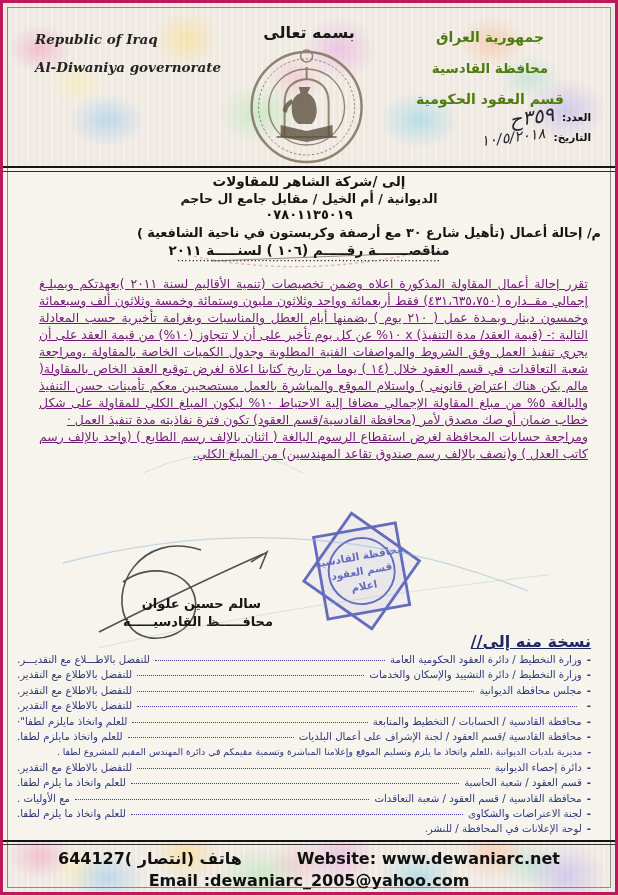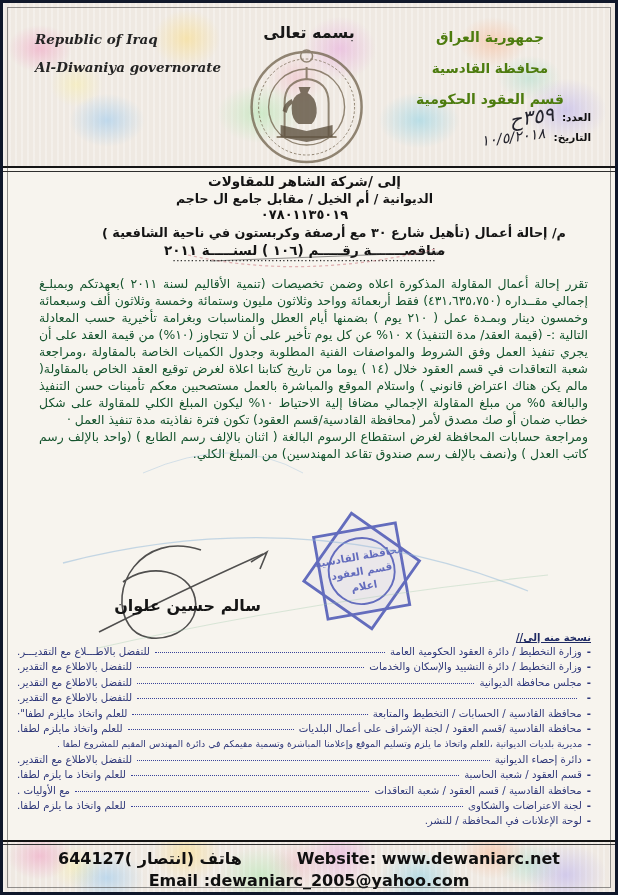--- a/index.html
+++ b/index.html
@@ -1,18 +1,18 @@
 <!DOCTYPE html>
 <html lang="ar"><head>
 <meta charset="utf-8">
 <style>
   html,body{margin:0;padding:0;background:#d8d5cf;}
   .page{
     position:relative;width:618px;height:895px;box-sizing:border-box;
-    background:#f7f4ee;border:3px solid #0f172a;overflow:hidden;
+    background:#f7f4ee;border:3px solid #be185d;overflow:hidden;
     font-family:"DejaVu Sans",sans-serif;color:#1a1a1a;
   }
   .page::after{content:"";position:absolute;inset:4px;border:1px solid rgba(45,45,45,.5);pointer-events:none;z-index:9;}
   .mottle{
     background-color:#efe9e2;
     background-image:
       radial-gradient(46px 34px at 6% 28%, rgba(240,150,190,.50), transparent 70%),
       radial-gradient(54px 38px at 17% 72%, rgba(150,200,240,.55), transparent 70%),
       radial-gradient(48px 42px at 30% 22%, rgba(250,220,130,.55), transparent 70%),
       radial-gradient(62px 42px at 42% 68%, rgba(170,230,170,.50), transparent 70%),
@@ -40,44 +40,44 @@
   .org .l1{font-size:14px;margin-bottom:15px;}
   .org .l2{font-size:13.5px;margin-bottom:15px;}
   .org .l3{font-size:14px;letter-spacing:.5px;}
   .numdate{position:absolute;top:102px;right:24px;width:200px;z-index:2;direction:rtl;}
   .nd-row{display:flex;align-items:center;gap:8px;margin-bottom:0;}
   .nd-label{font-weight:bold;font-size:10.5px;color:#101010;white-space:nowrap;}
   .hand1{font-style:italic;transform:rotate(-8deg);font-size:20px;color:#24242e;letter-spacing:1px;}
   .hand2{font-style:italic;transform:rotate(-7deg);font-size:14.5px;color:#24242e;letter-spacing:.5px;}
 
   
-  .recipient{position:absolute;top:170px;left:0;right:9px;z-index:2;direction:rtl;text-align:center;color:#141414;}
+  .recipient{position:absolute;top:170px;left:0;right:0;z-index:2;direction:rtl;text-align:center;color:#141414;}
   .to-line{font-weight:bold;font-size:13.5px;}
   .addr-line{font-weight:bold;font-size:12.5px;margin-top:2px;}
   .phone-line{font-weight:bold;font-size:13px;letter-spacing:1.5px;margin-top:1px;}
-  .subject-line{text-align:right;padding-right:40px;font-weight:bold;font-size:12.8px;margin-top:3px;}
+  .subject-line{text-align:right;padding-right:14px;font-weight:bold;font-size:12.8px;margin-top:3px;}
   .tender-line{font-weight:bold;font-size:13.5px;margin-top:2px;}
   .sep-dots{font-size:7px;letter-spacing:1px;line-height:6px;color:#222;font-weight:bold;}
 
   
-  .bodytext{position:absolute;top:273px;left:36px;right:27px;z-index:2;direction:rtl;text-align:justify;font-size:12.4px;line-height:1.37;color:#14532d;}
+  .bodytext{position:absolute;top:273px;left:36px;right:27px;z-index:2;direction:rtl;text-align:justify;font-size:12.4px;line-height:1.37;color:#701a75;text-decoration:underline;}
   .bodytext p{margin:0;}
   .closing{margin-top:6px;text-align:center;font-weight:bold;font-size:13px;}
 
   
   .stamp{position:absolute;left:293px;top:502px;z-index:3;transform:rotate(-10deg);opacity:.85;}
   .stamp-text{fill:#4a55b5;font-size:11px;font-weight:bold;}
   .signature{position:absolute;left:48px;top:545px;width:250px;height:110px;z-index:3;}
-  .sig-name{position:absolute;top:48px;right:40px;font-weight:bold;font-size:16px;direction:rtl;color:#161616;text-align:right;}
+  .sig-name{position:absolute;top:48px;right:40px;font-weight:bold;font-size:13px;direction:rtl;color:#161616;text-align:right;}
   .sig-title{position:absolute;top:66px;right:28px;font-weight:bold;font-size:13px;direction:rtl;color:#161616;}
   .sig-curves{position:absolute;top:-28px;left:0;}
 
   
   .cc{position:absolute;top:629px;right:24px;left:14px;z-index:2;direction:rtl;font-size:10.2px;color:#2e3779;}
-  .cc-h{font-weight:bold;text-decoration:underline;font-size:10px;color:#1f2a63;margin-bottom:1px;}
+  .cc-h{font-weight:bold;text-decoration:underline;font-size:16px;color:#1f2a63;margin-bottom:1px;}
   .cc-item{display:flex;align-items:baseline;line-height:15.4px;}
   .cc-item::before{content:"-";margin-left:5px;font-weight:bold;}
   .cc-dest{white-space:nowrap;}
   .cc-dots{flex:1;border-bottom:1.7px dotted #39439a;margin:0 5px;transform:translateY(-2px);min-width:8px;}
   .cc-purpose{white-space:nowrap;}
   .cc-item.long{font-size:9.3px;}
   .cc-item.long .cc-dest{white-space:normal;}
 
   
   .footer-inner{position:relative;z-index:5;padding-top:7px;font-weight:bold;font-size:16px;color:#101010;}
@@ -166,20 +166,21 @@
 
   <div class="signature">
     <svg class="sig-curves" width="250" height="150" viewBox="0 0 250 150">
       <g stroke="#333" fill="none" stroke-width="1.6" opacity="0.85">
         <path d="M150,30 C90,10 55,70 78,105 C95,132 152,115 144,78 C138,50 98,42 72,62"></path>
         <path d="M48,112 C100,86 158,58 212,34"></path>
         <path d="M200,42 l16,-10 -7,17"></path>
       </g>
     </svg>
     <div class="sig-name">سالم حسين علوان</div>
+    <div class="sig-title">محافـــــظ القادسيـــــة</div>
   </div>
 
   <div class="cc">
     <div class="cc-h">نسخة منه إلى//</div>
 
     <div class="cc-item">
         <span class="cc-dest">وزارة التخطيط / دائرة العقود الحكومية العامة</span>
         <span class="cc-dots"></span>
         <span class="cc-purpose">للتفضل بالاطـــلاع مع التقديـــر.</span>
       </div>

